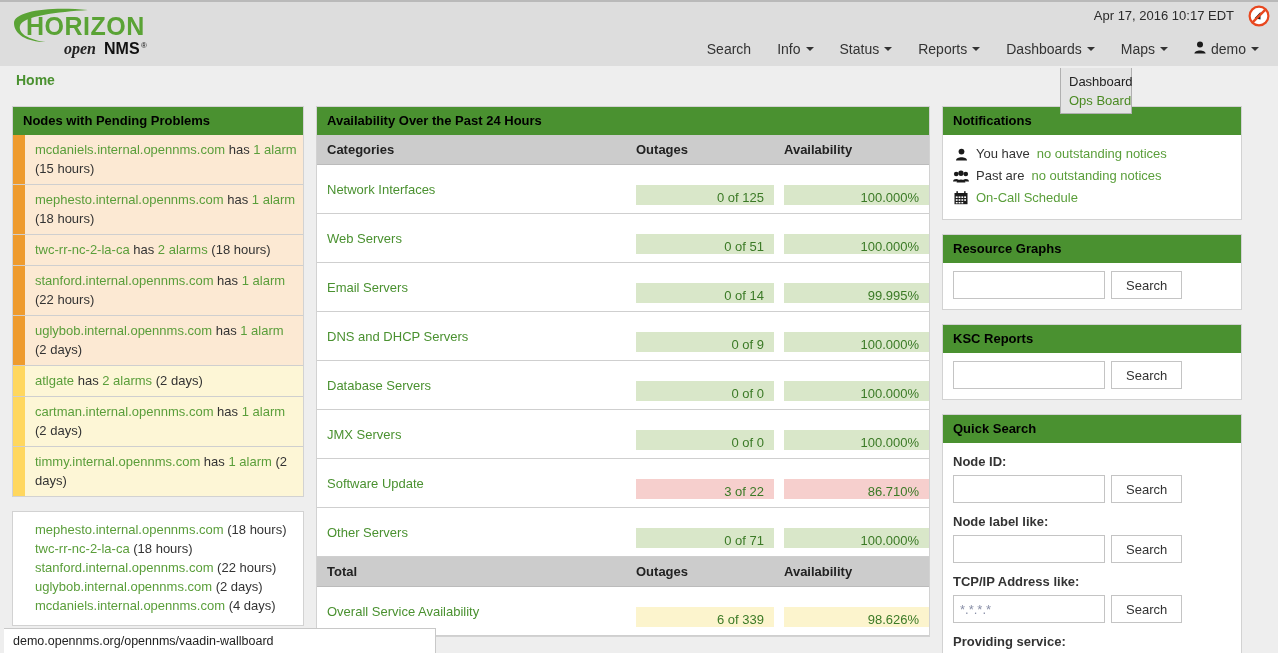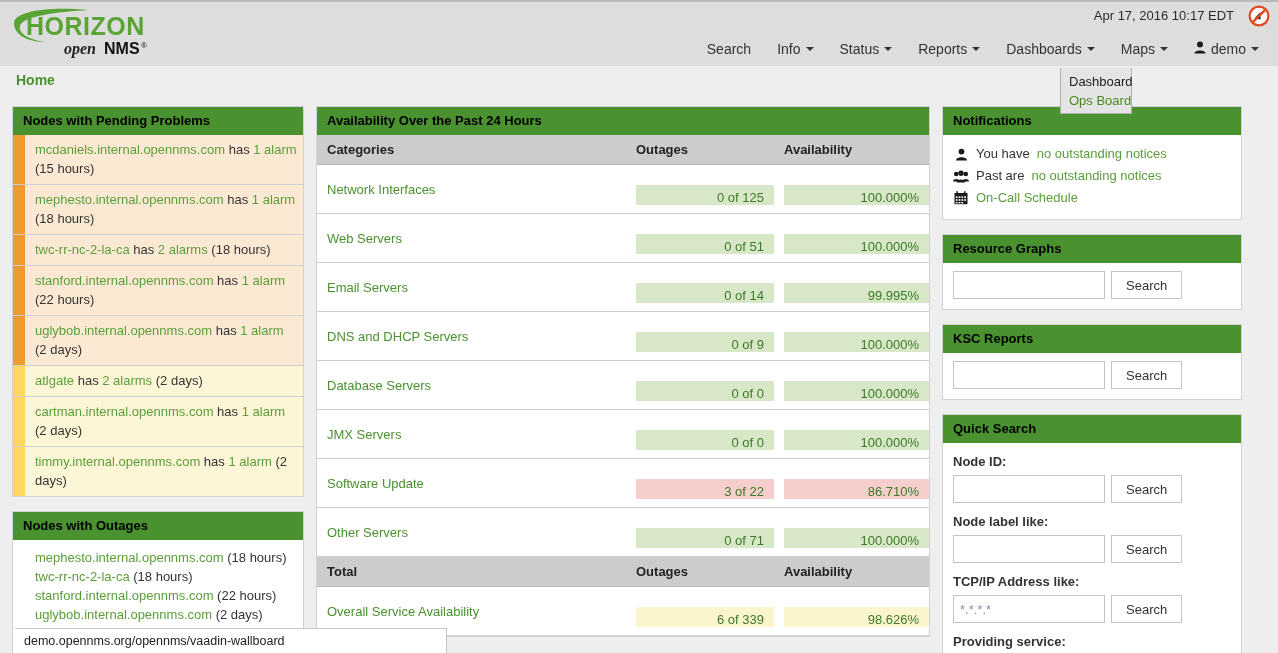--- a/index.html
+++ b/index.html
@@ -251,21 +251,21 @@
     background: #ffffff;
     font-size: 13px;
     font-family: "Liberation Sans", sans-serif;
     padding: 0 6px;
     color: #333;
   }
 
   
   .statusbar {
     position: absolute;
-    left: 15px; bottom: 0;
+    left: 4px; bottom: 0;
     width: 432px; height: 25px;
     background: #ffffff;
     border: 1px solid #c8c8c8;
     border-left: none; border-bottom: none;
     font-size: 12.5px;
     color: #222222;
     padding: 5px 0 0 9px;
     z-index: 60;
   }
 </style>
@@ -425,21 +425,20 @@
             <span>has</span>
             <span class="glink">1 alarm</span>
             <span>(2 days)</span>
           </div>
         </div>
 
       </div>
     </div>
 
     <div class="panel">
-      <div class="panel-head">Nodes with Outages</div>
       <div class="outage-list">
         <div class="outage-item">
           <span class="glink">mephesto.internal.opennms.com</span>
           <span>(18 hours)</span>
         </div>
         <div class="outage-item">
           <span class="glink">twc-rr-nc-2-la-ca</span>
           <span>(18 hours)</span>
         </div>
         <div class="outage-item">

